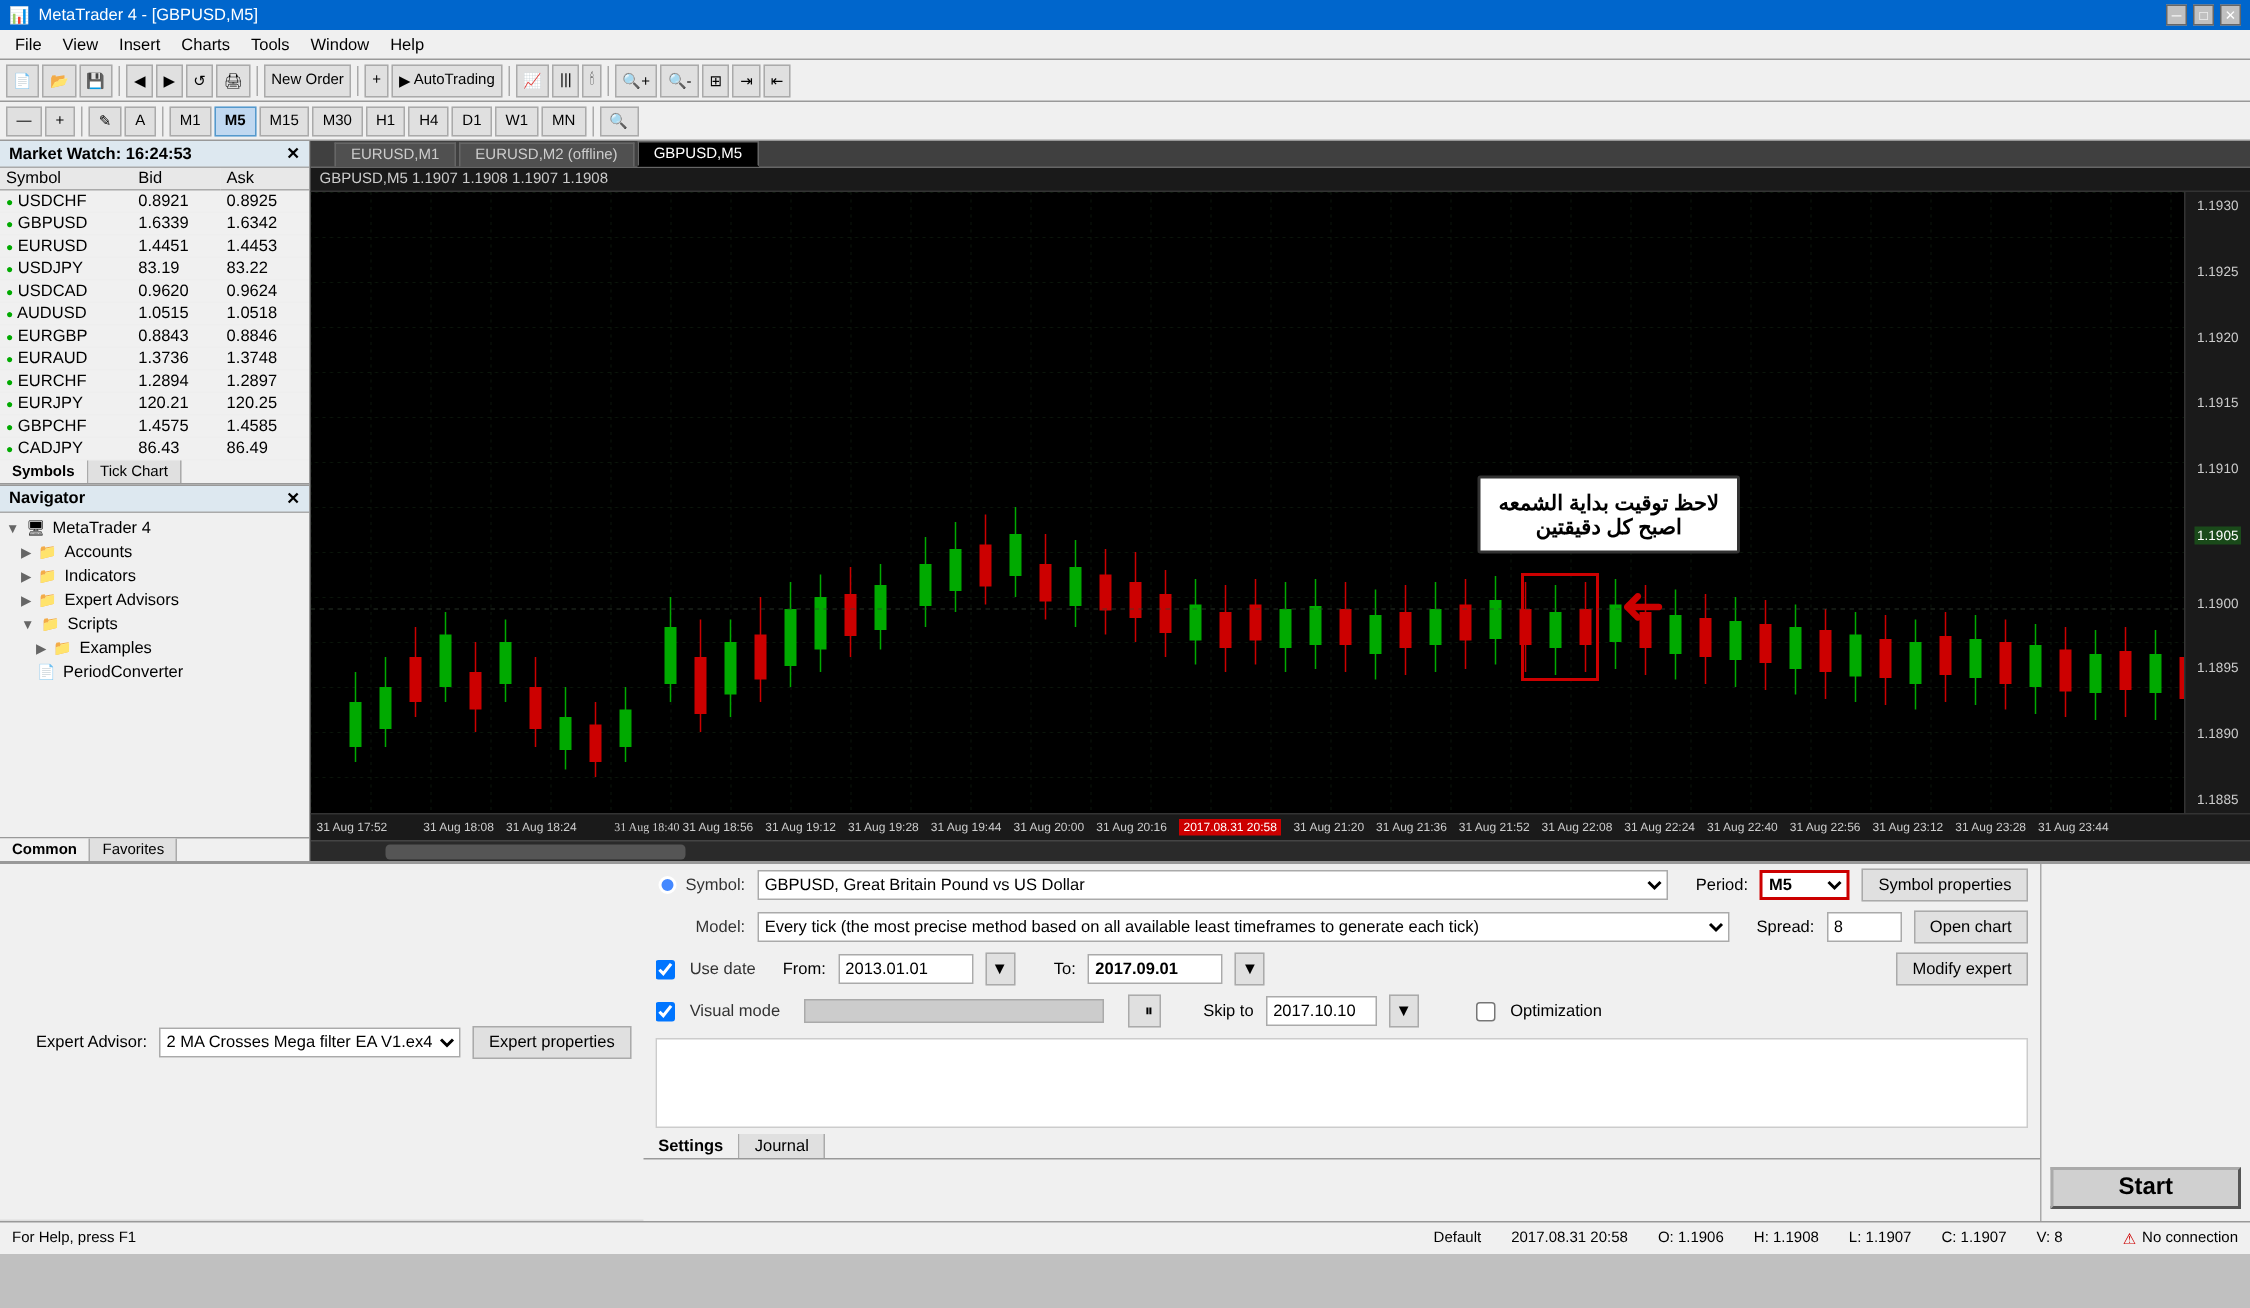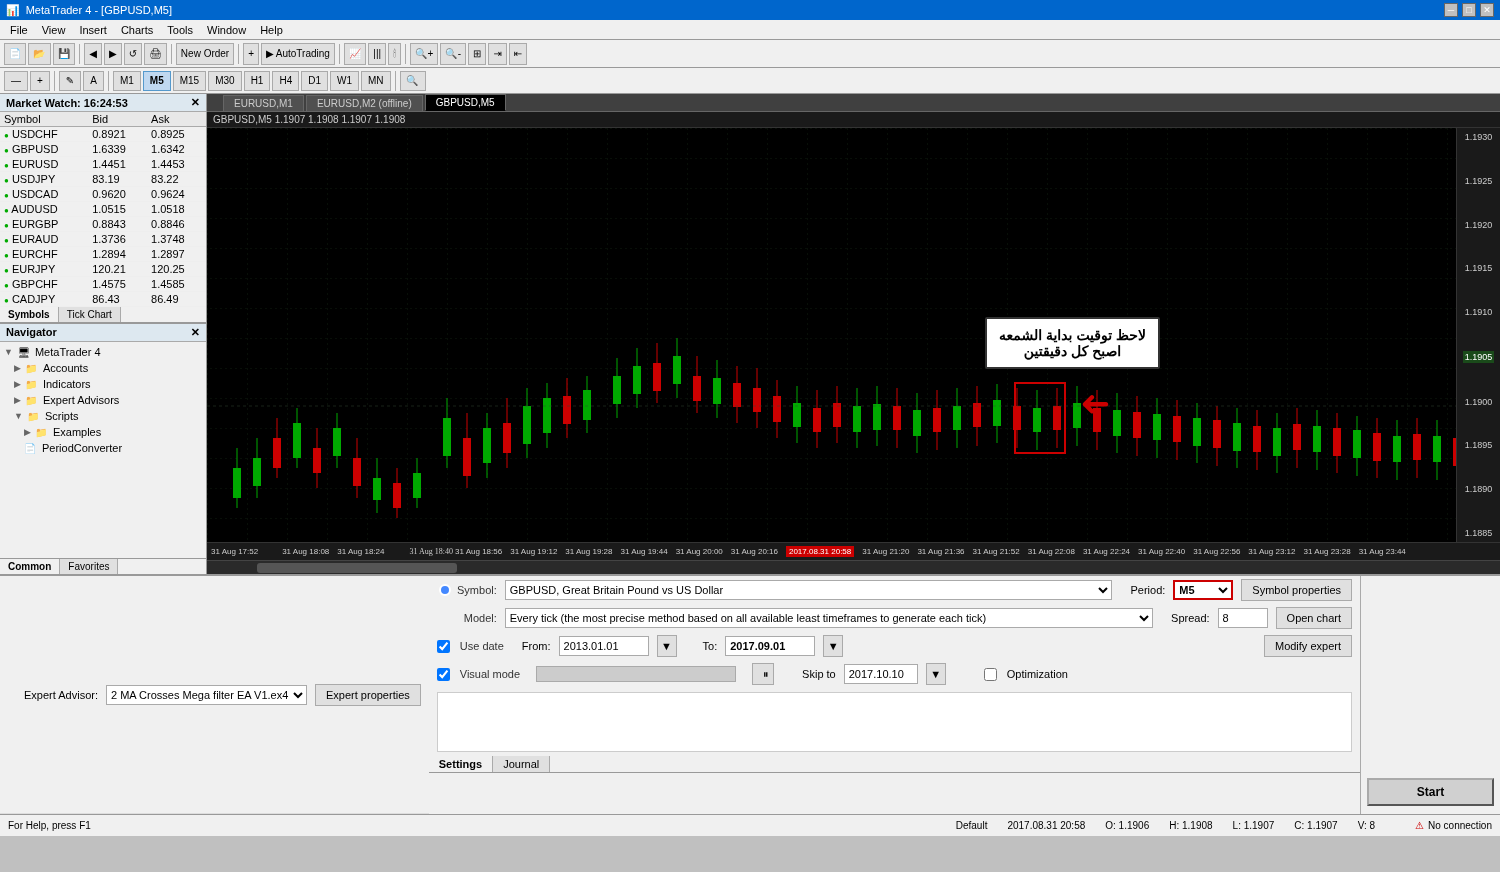--- a/index.html
+++ b/index.html
@@ -691,21 +691,21 @@
       <div style="flex:1; background:#fff; border:1px solid #ccc; margin:4px 8px; min-height:60px;">
       </div>
 
       <div class="tester-tabs">
         <div class="tester-tab active">Settings</div>
         <div class="tester-tab">Journal</div>
       </div>
     </div>
 
     <div class="tester-right">
-      <button class="tester-right-btn" style="height:28px; font-size:12px; font-weight:bold; margin-top:auto; margin-bottom:4px; background:#d0d0d0; border:2px outset #aaa;">Start</button>
+      <button class="tester-right-btn" style="height:28px; font-size:16px; font-weight:bold; margin-top:auto; margin-bottom:4px; background:#d0d0d0; border:2px outset #aaa;">Start</button>
     </div>
   </div>
 </div>
 
 <div class="status-bar">
   <span>For Help, press F1</span>
   <span style="flex:1;"></span>
   <span>Default</span>
   <span>2017.08.31 20:58</span>
   <span>O: 1.1906</span>

